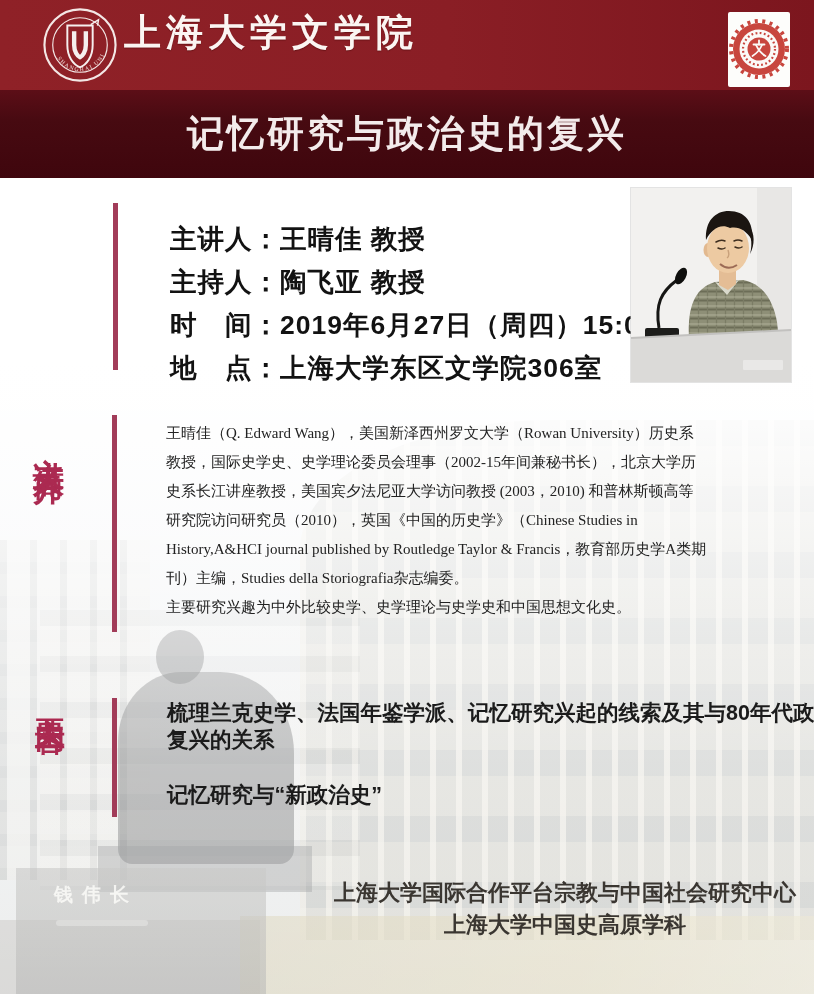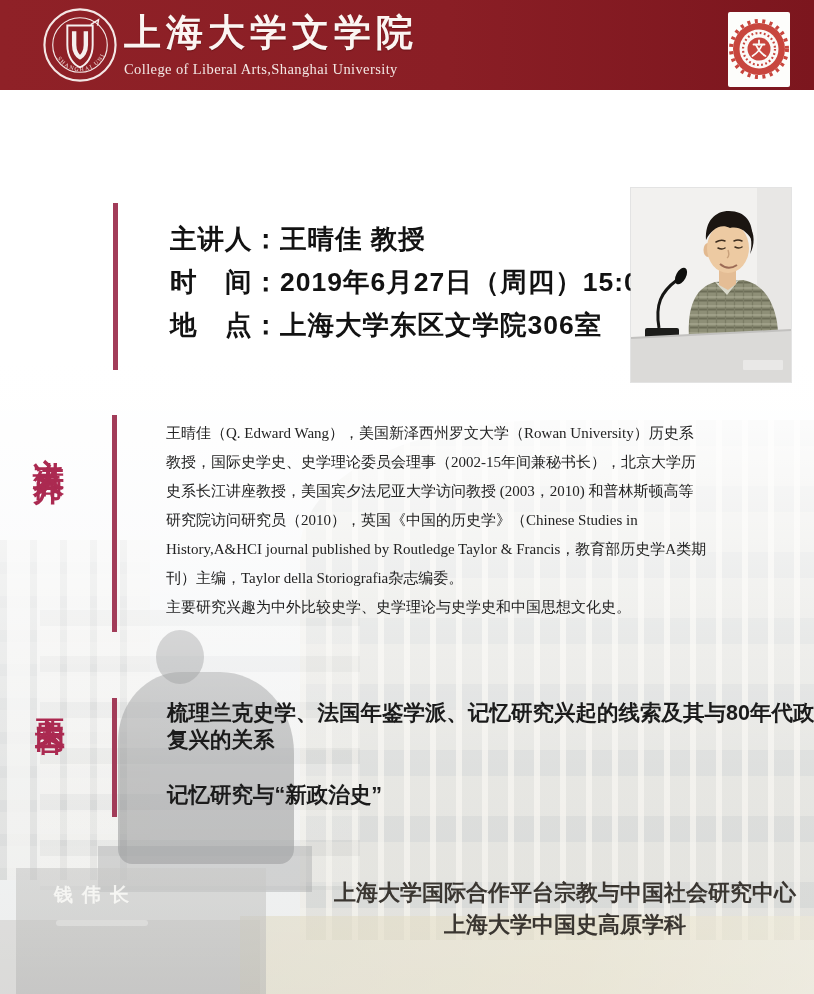--- a/index.html
+++ b/index.html
@@ -125,43 +125,46 @@
         <text font-size="6" fill="#f0dcd9" letter-spacing="1.4" font-family="Liberation Serif, DejaVu Serif, serif">
           <textPath href="#arc" startOffset="4">SHANGHAI UNIVERSITY</textPath>
         </text>
         <path d="M-13,-20 L13,-20 L13,0 C13,12 7,20 0,23 C-7,20 -13,12 -13,0 Z" fill="none" stroke="#f6efee" stroke-width="2"></path>
         <path d="M-6,-14 V0 C-6,7 -2.5,11.5 0,12.5 C2.5,11.5 6,7 6,0 V-14" fill="none" stroke="#f6efee" stroke-width="4.5"></path>
         <path d="M11,-21 l8,-5 l-1,6" fill="none" stroke="#f6efee" stroke-width="1.5"></path>
       </svg>
     </div>
     <div class="header-text">
       <div class="uni-cn">上海大学文学院</div>
-      <div class="uni-en">College of Liberal Arts,Shanghai University</div>
     </div>
     <div class="seal">
       <svg viewBox="0 0 62 75" width="62" height="75">
         <circle cx="31" cy="37" r="28" fill="none" stroke="#c8463e" stroke-width="4" stroke-dasharray="3 4.5"></circle>
         <circle cx="31" cy="37" r="26" fill="#c8463e"></circle>
         <circle cx="31" cy="37" r="19.5" fill="#fbfaf7"></circle>
         <circle cx="31" cy="37" r="16" fill="none" stroke="#c8463e" stroke-width="2.2" stroke-dasharray="1.8 2.4"></circle>
         <circle cx="31" cy="37" r="11.5" fill="#c8463e"></circle>
         <g stroke="#fbfaf7" stroke-width="1.8" fill="none" stroke-linecap="round">
           <path d="M31,28.5 v4"></path>
           <path d="M25.5,32.5 H36.5"></path>
           <path d="M34,33 C31.5,38.5 28.5,41.5 24.5,44"></path>
           <path d="M28,33 C30.5,38.5 34,42 37.5,44"></path>
         </g>
       </svg>
     </div>
   </header>
 
+  <div class="banner">
+    <div class="banner-title">记忆研究与政治史的复兴</div>
+  </div>
 
   <div class="vline vline-info"></div>
   <div class="info">
     <div class="info-line">主讲人：王晴佳 教授</div>
+    <div class="info-line">主持人：陶飞亚 教授</div>
     <div class="info-line">时　间：2019年6月27日（周四）15:00</div>
     <div class="info-line">地　点：上海大学东区文学院306室</div>
   </div>
 
   <div class="photo">
     <svg viewBox="0 0 160 194" width="160" height="194">
       <defs>
         <pattern id="plaid" width="9" height="9" patternUnits="userSpaceOnUse">
           <rect width="9" height="9" fill="#8e8f77"></rect>
           <path d="M0,4.5 H9" stroke="#6c6d57" stroke-width="2"></path>
@@ -196,21 +199,21 @@
   </div>
 
   <div class="side-label bio-label">主讲人简介</div>
   <div class="vline vline-bio"></div>
   <div class="bio-text">
     <div class="bio-line">王晴佳（Q. Edward Wang），美国新泽西州罗文大学（Rowan University）历史系</div>
     <div class="bio-line">教授，国际史学史、史学理论委员会理事（2002-15年间兼秘书长），北京大学历</div>
     <div class="bio-line">史系长江讲座教授，美国宾夕法尼亚大学访问教授 (2003，2010) 和普林斯顿高等</div>
     <div class="bio-line">研究院访问研究员（2010），英国《中国的历史学》（Chinese Studies in</div>
     <div class="bio-line">History,A&amp;HCI journal published by Routledge Taylor &amp; Francis，教育部历史学A类期</div>
-    <div class="bio-line">刊）主编，Taylor della Storiografia杂志编委。</div>
+    <div class="bio-line">刊）主编，Studies della Storiografia杂志编委。</div>
     <div class="bio-line">主要研究兴趣为中外比较史学、史学理论与史学史和中国思想文化史。</div>
   </div>
 
   <div class="side-label content-label">主要内容</div>
   <div class="vline vline-content"></div>
   <div class="content-text">
     <div class="content-line">梳理兰克史学、法国年鉴学派、记忆研究兴起的线索及其与80年代政治史</div>
     <div class="content-line">复兴的关系</div>
     <div class="content-line content-gap">记忆研究与“新政治史”</div>
   </div>

